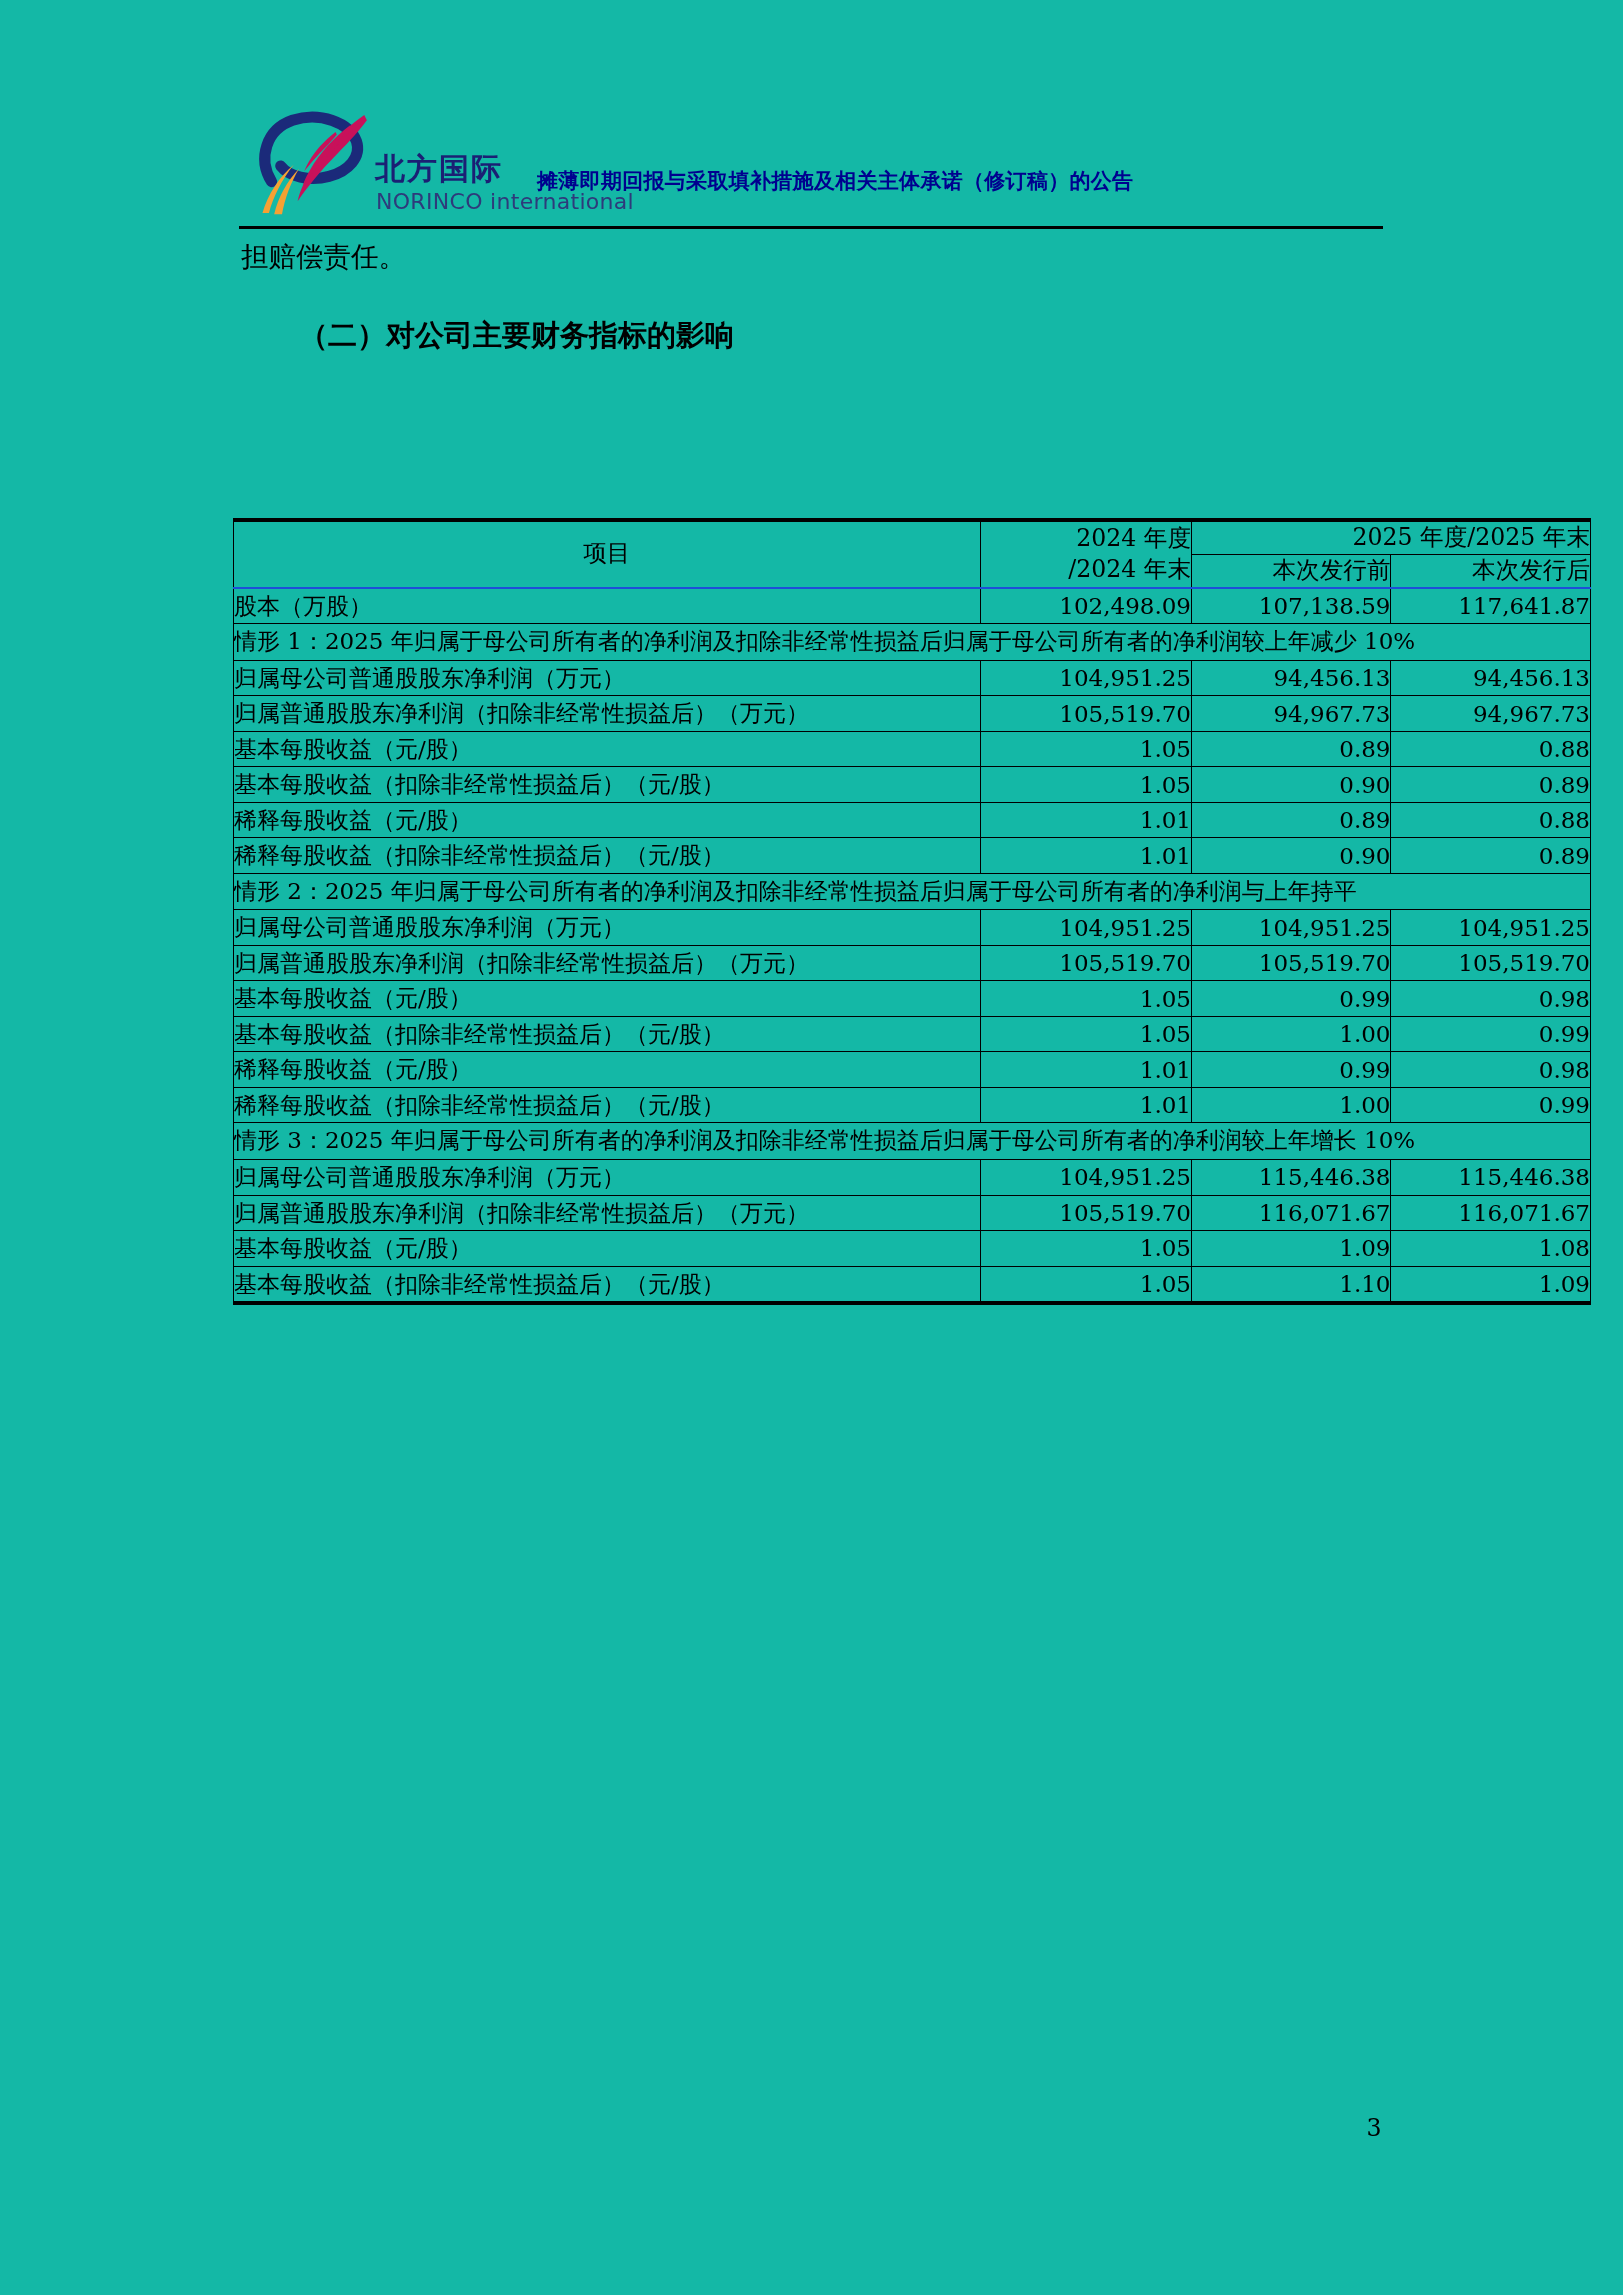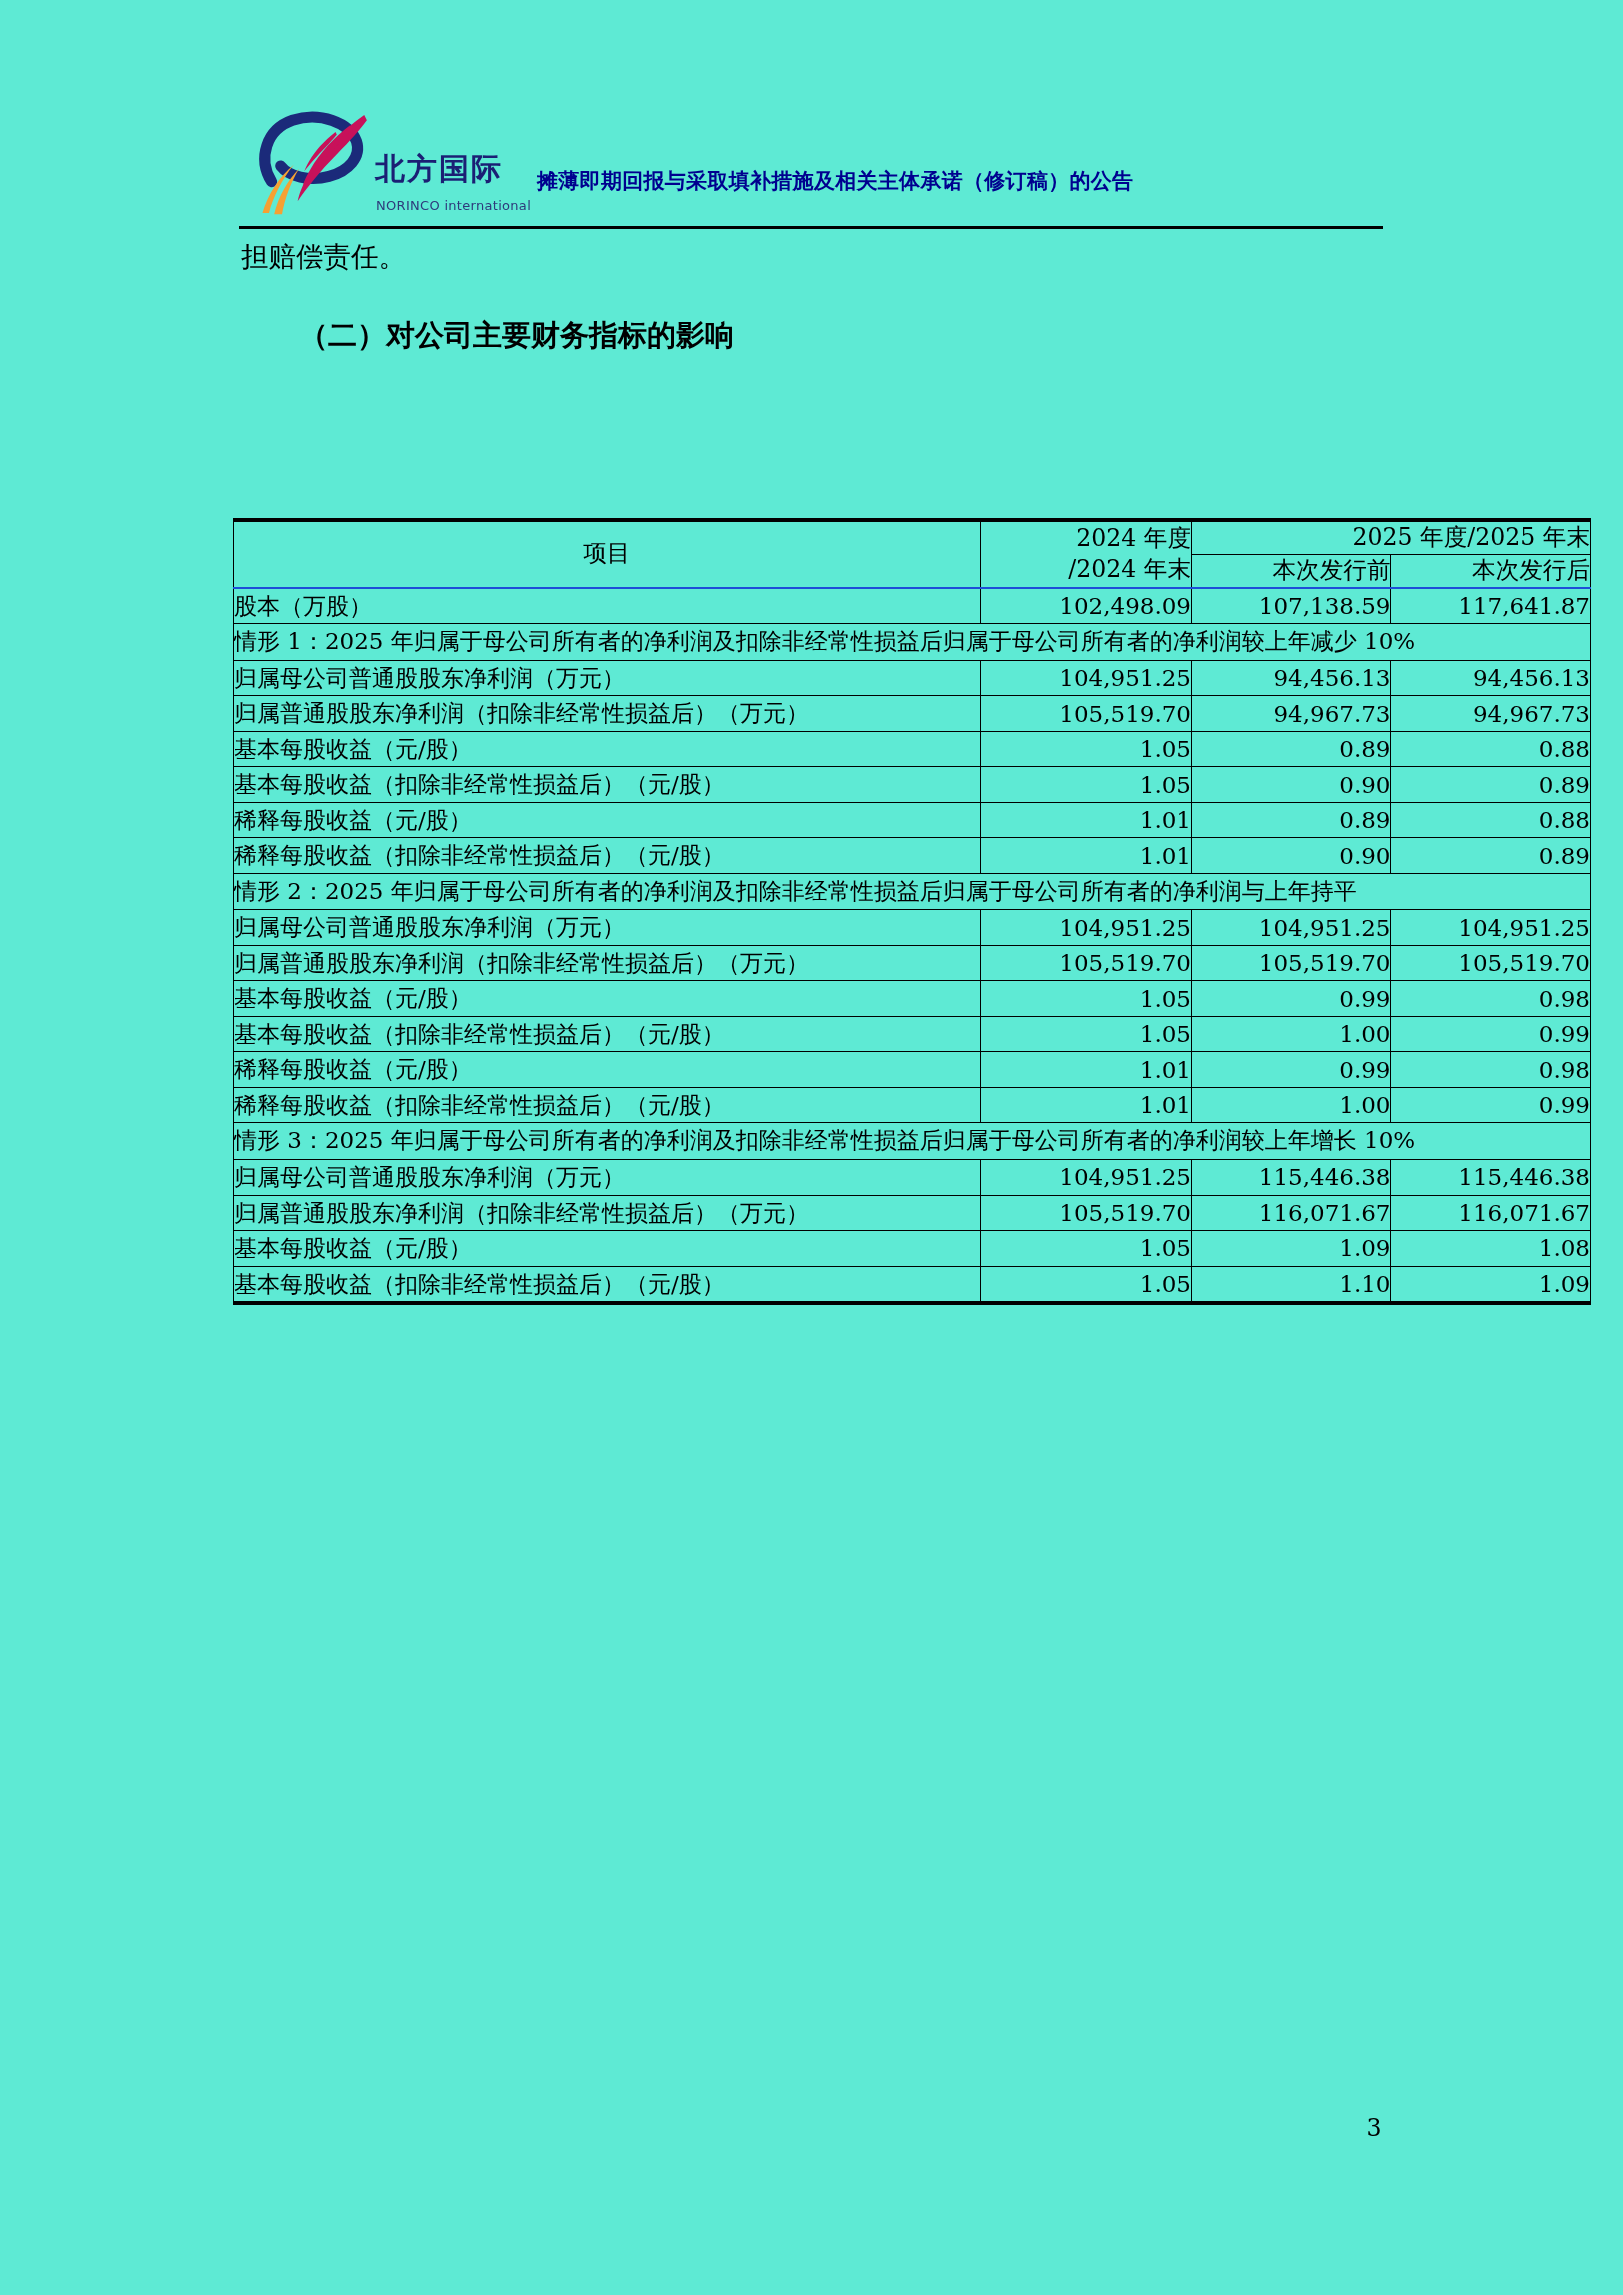--- a/index.html
+++ b/index.html
@@ -15,21 +15,21 @@
     color: #000000;
     overflow: hidden;
   }
 
   
   .page {
     position: absolute;
     left: 0; top: 0;
     width: 1623px;
     height: 2295px;
-    background: #5eead4;
+    background: #14b8a6;
   }
 
   
   .doc-header {
     position: absolute;
     left: 239px;
     top: 98px;
     width: 1142px;
     height: 131px;
   }
@@ -62,26 +62,25 @@
     letter-spacing: 2px;
     color: #1b1f74;
     line-height: 1;
     white-space: nowrap;
   }
   .logo-text-en {
     position: absolute;
     left: 124px;
     top: 88px;
     font-family: "DejaVu Sans", "Liberation Sans", sans-serif;
-    font-size: 13px;
+    font-size: 22px;
     letter-spacing: 0.3px;
     color: #2e3a7b;
     line-height: 1;
     white-space: nowrap;
-    margin-top: 8px;
   }
 
   .header-title {
     position: absolute;
     left: 298px;
     top: 73px;
     font-family: "DejaVu Sans", "Liberation Sans", sans-serif;
     font-weight: bold;
     font-size: 21px;
     color: #00008f;

